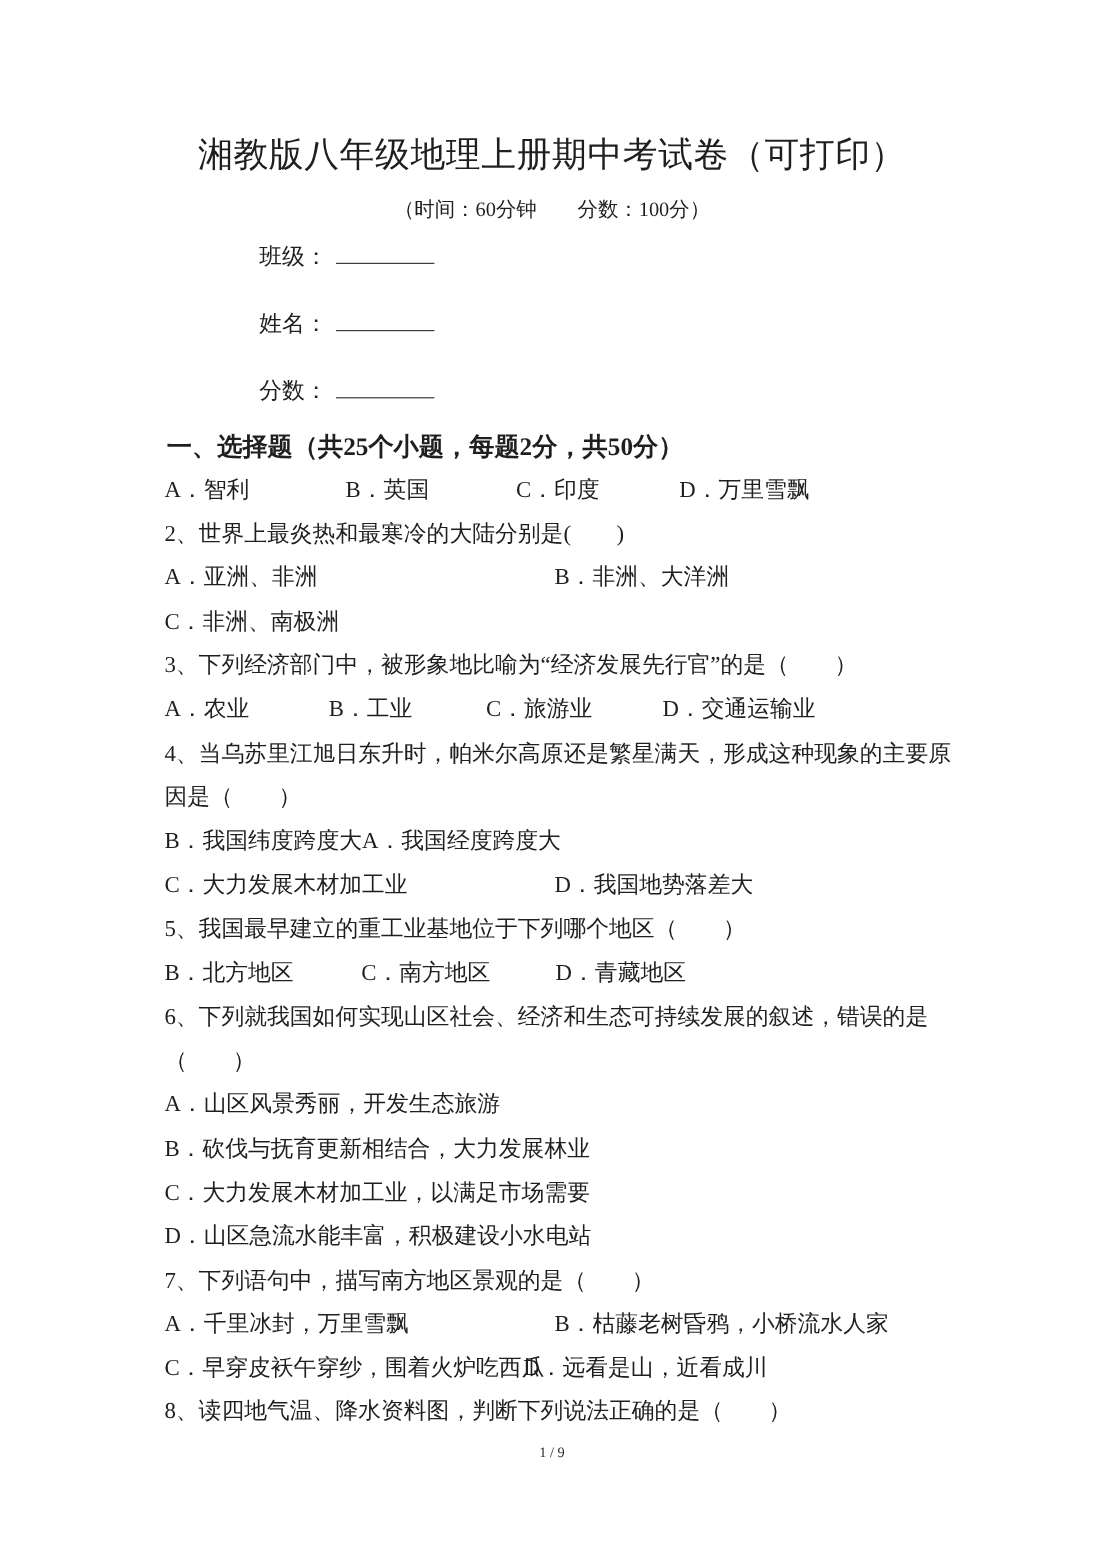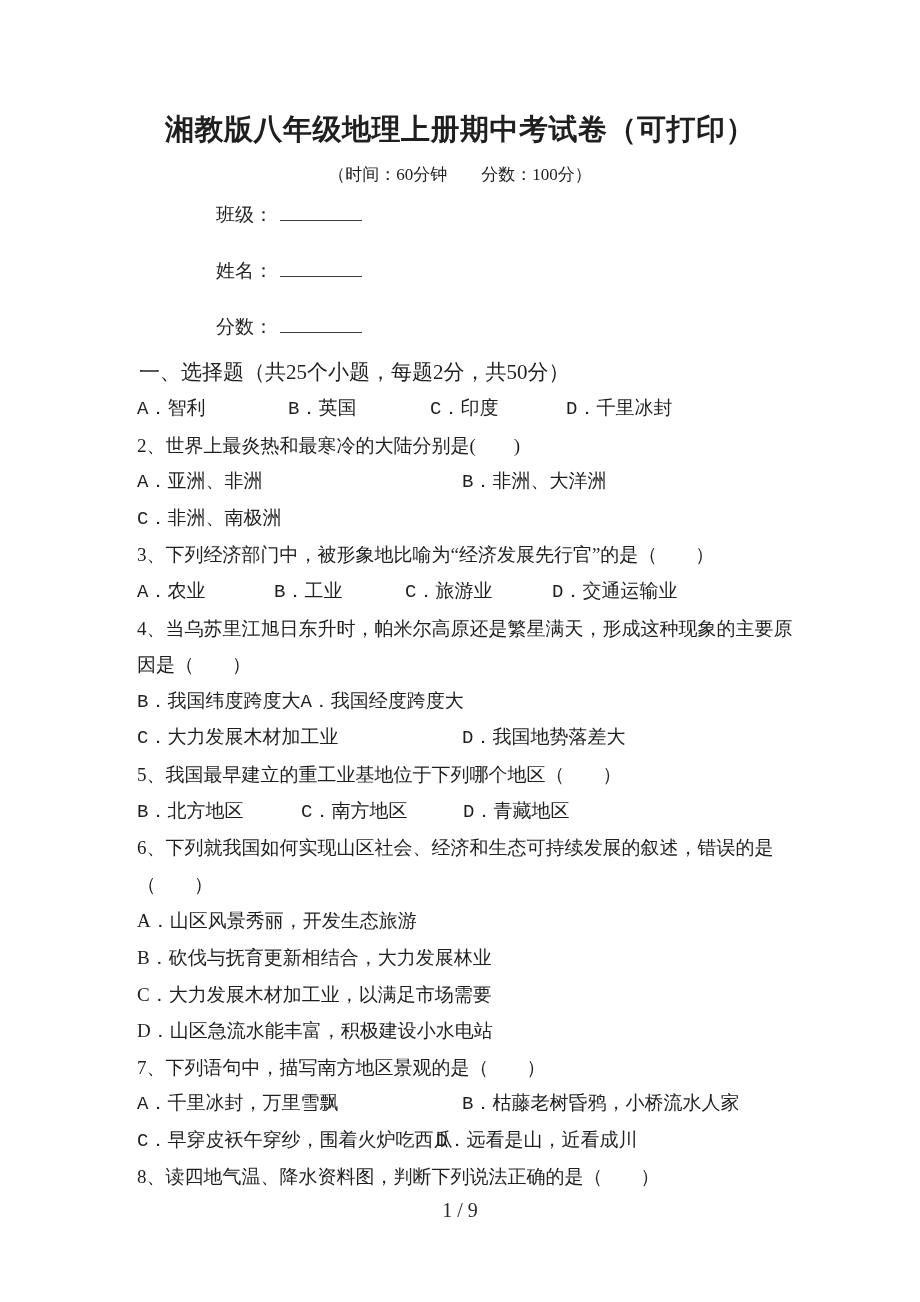--- a/index.html
+++ b/index.html
@@ -9,21 +9,21 @@
     color: #1f1f1f;
     font-family: "Liberation Serif", "DejaVu Serif", serif;
     position: relative;
     overflow: hidden;
   }
   .page { position: absolute; inset: 0; }
   .title {
     margin: 106px 0 0 0;
     text-align: center;
     font-size: 29px;
-    font-weight: bold;
+    font-weight: normal;
     line-height: 46px;
     letter-spacing: 0.5px;
   }
   .subtitle {
     margin-top: 8px;
     text-align: center;
     font-size: 17px;
     line-height: 30px;
   }
   .fields {
@@ -40,40 +40,40 @@
     display: inline-block;
     width: 82px;
     height: 0.9em;
     border-bottom: 1.5px solid #3c3c3c;
     margin-left: 7px;
     vertical-align: baseline;
   }
   .section-heading {
     margin: 12px 0 0 139px;
     font-size: 21px;
-    font-weight: normal;
+    font-weight: bold;
     line-height: 37px;
   }
   .content {
     padding: 0 100px 0 137px;
     font-size: 19px;
   }
   .line {
     line-height: 36.6px;
     min-height: 36.6px;
   }
-  .opts { display: flex; font-family: Liberation Mono, monospace; }
+  .opts { display: flex; }
   .opt { display: inline-block; flex: 0 0 auto; white-space: nowrap; }
   .opt:last-child { flex: 0 1 auto; }
   .footer {
     position: absolute;
     top: 1199px;
     left: 0; right: 0;
     text-align: center;
-    font-size: 20px;
+    font-size: 12px;
     line-height: 22px;
     color: #2a2a2a;
   }
 </style>
 </head>
 <body>
 
 <div class="page">
 
   <h1 class="title">湘教版八年级地理上册期中考试卷（可打印）</h1>
@@ -87,21 +87,21 @@
   </div>
 
   <div class="section-heading">一、选择题（共25个小题，每题2分，共50分）</div>
 
   <div class="content">
 
     <div class="line opts">
       <span class="opt" style="width:151px">A．智利</span>
       <span class="opt" style="width:142px">B．英国</span>
       <span class="opt" style="width:136px">C．印度</span>
-      <span class="opt">D．千里冰封</span>
+      <span class="opt">D．万里雪飘</span>
     </div>
 
     <div class="line">2、世界上最炎热和最寒冷的大陆分别是(　　)</div>
     <div class="line opts">
       <span class="opt" style="width:325px">A．亚洲、非洲</span>
       <span class="opt">B．非洲、大洋洲</span>
     </div>
     <div class="line opts">
       <span class="opt" style="width:325px">C．非洲、南极洲</span>
     </div>

